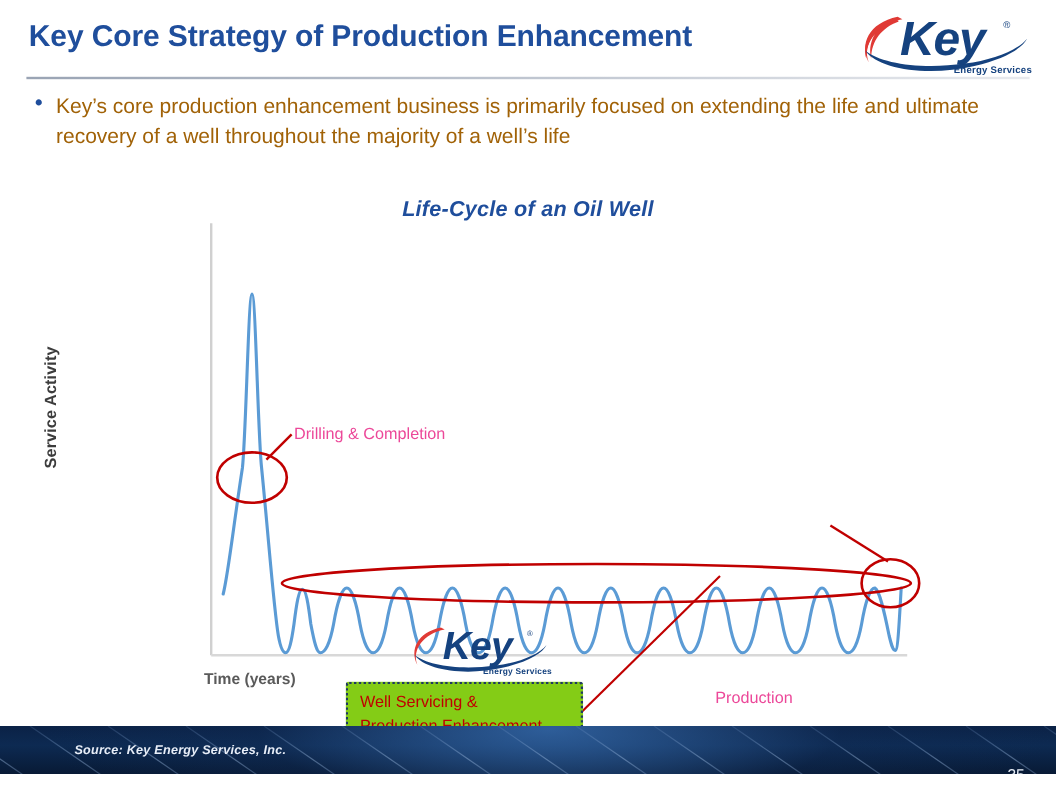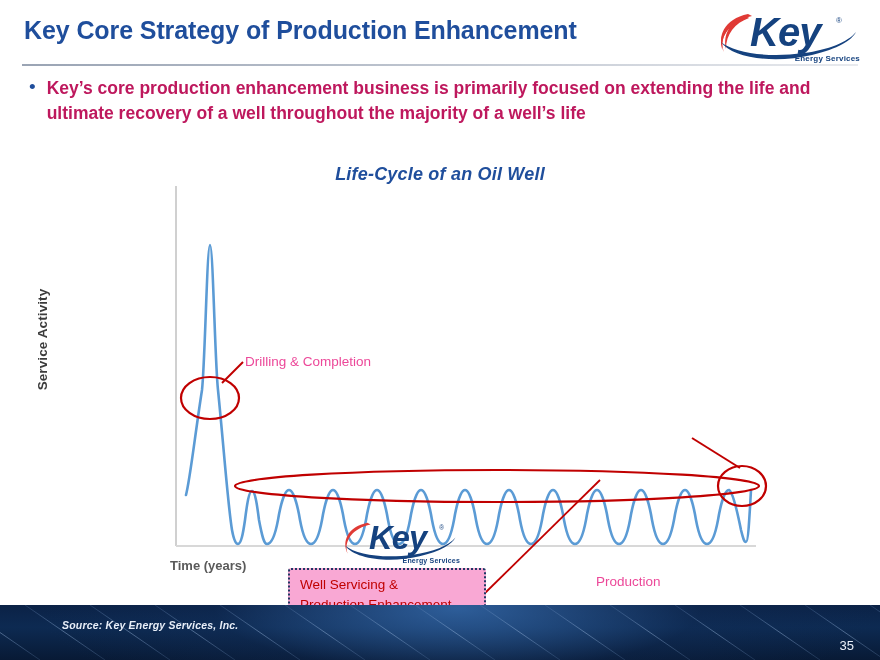--- a/index.html
+++ b/index.html
@@ -75,23 +75,23 @@
   }
   #bullet-row { display: flex; align-items: flex-start; }
   #bullet-dot {
     color: #1F4E9C;
     font-size: 19px;
     line-height: 22px;
     margin-right: 11px;
     margin-left: 3px;
   }
   #bullet-text {
-    color: #be185d;
+    color: #a16207;
     font-size: 17.5px;
-    font-weight: bold;
+    font-weight: normal;
     line-height: 25px;
     max-width: 790px;
   }
 
   
   #chart-area {
     position: absolute;
     left: 0;
     top: 150px;
     width: 880px;
@@ -147,38 +147,38 @@
 
   
   #callout-box {
     position: absolute;
     left: 288px;
     top: 418px;
     width: 194px;
     height: 50px;
     border: 2.5px dotted #1F3864;
     border-radius: 3px;
-    background: #f9a8d4;
+    background: #84cc16;
   }
   #callout-lines {
     position: absolute;
     left: 10px;
     top: 5px;
     color: #C00000;
     font-size: 13.5px;
     line-height: 20px;
   }
 
   
   #slide-footer {
     position: absolute;
     left: 0;
     top: 605px;
     width: 880px;
-    height: 55px;
+    height: 40px;
     overflow: hidden;
     background:
       radial-gradient(ellipse 420px 110px at 52% 6%, rgba(52,104,168,0.85) 0%, rgba(20,48,92,0.25) 58%, rgba(8,24,52,0) 100%),
       linear-gradient(to bottom, #0b2246 0%, #0d2a52 40%, #081a35 100%);
   }
   #footer-grid { position: absolute; left: 0; top: 0; }
   #footer-source {
     position: absolute;
     left: 62px;
     top: 14px;

